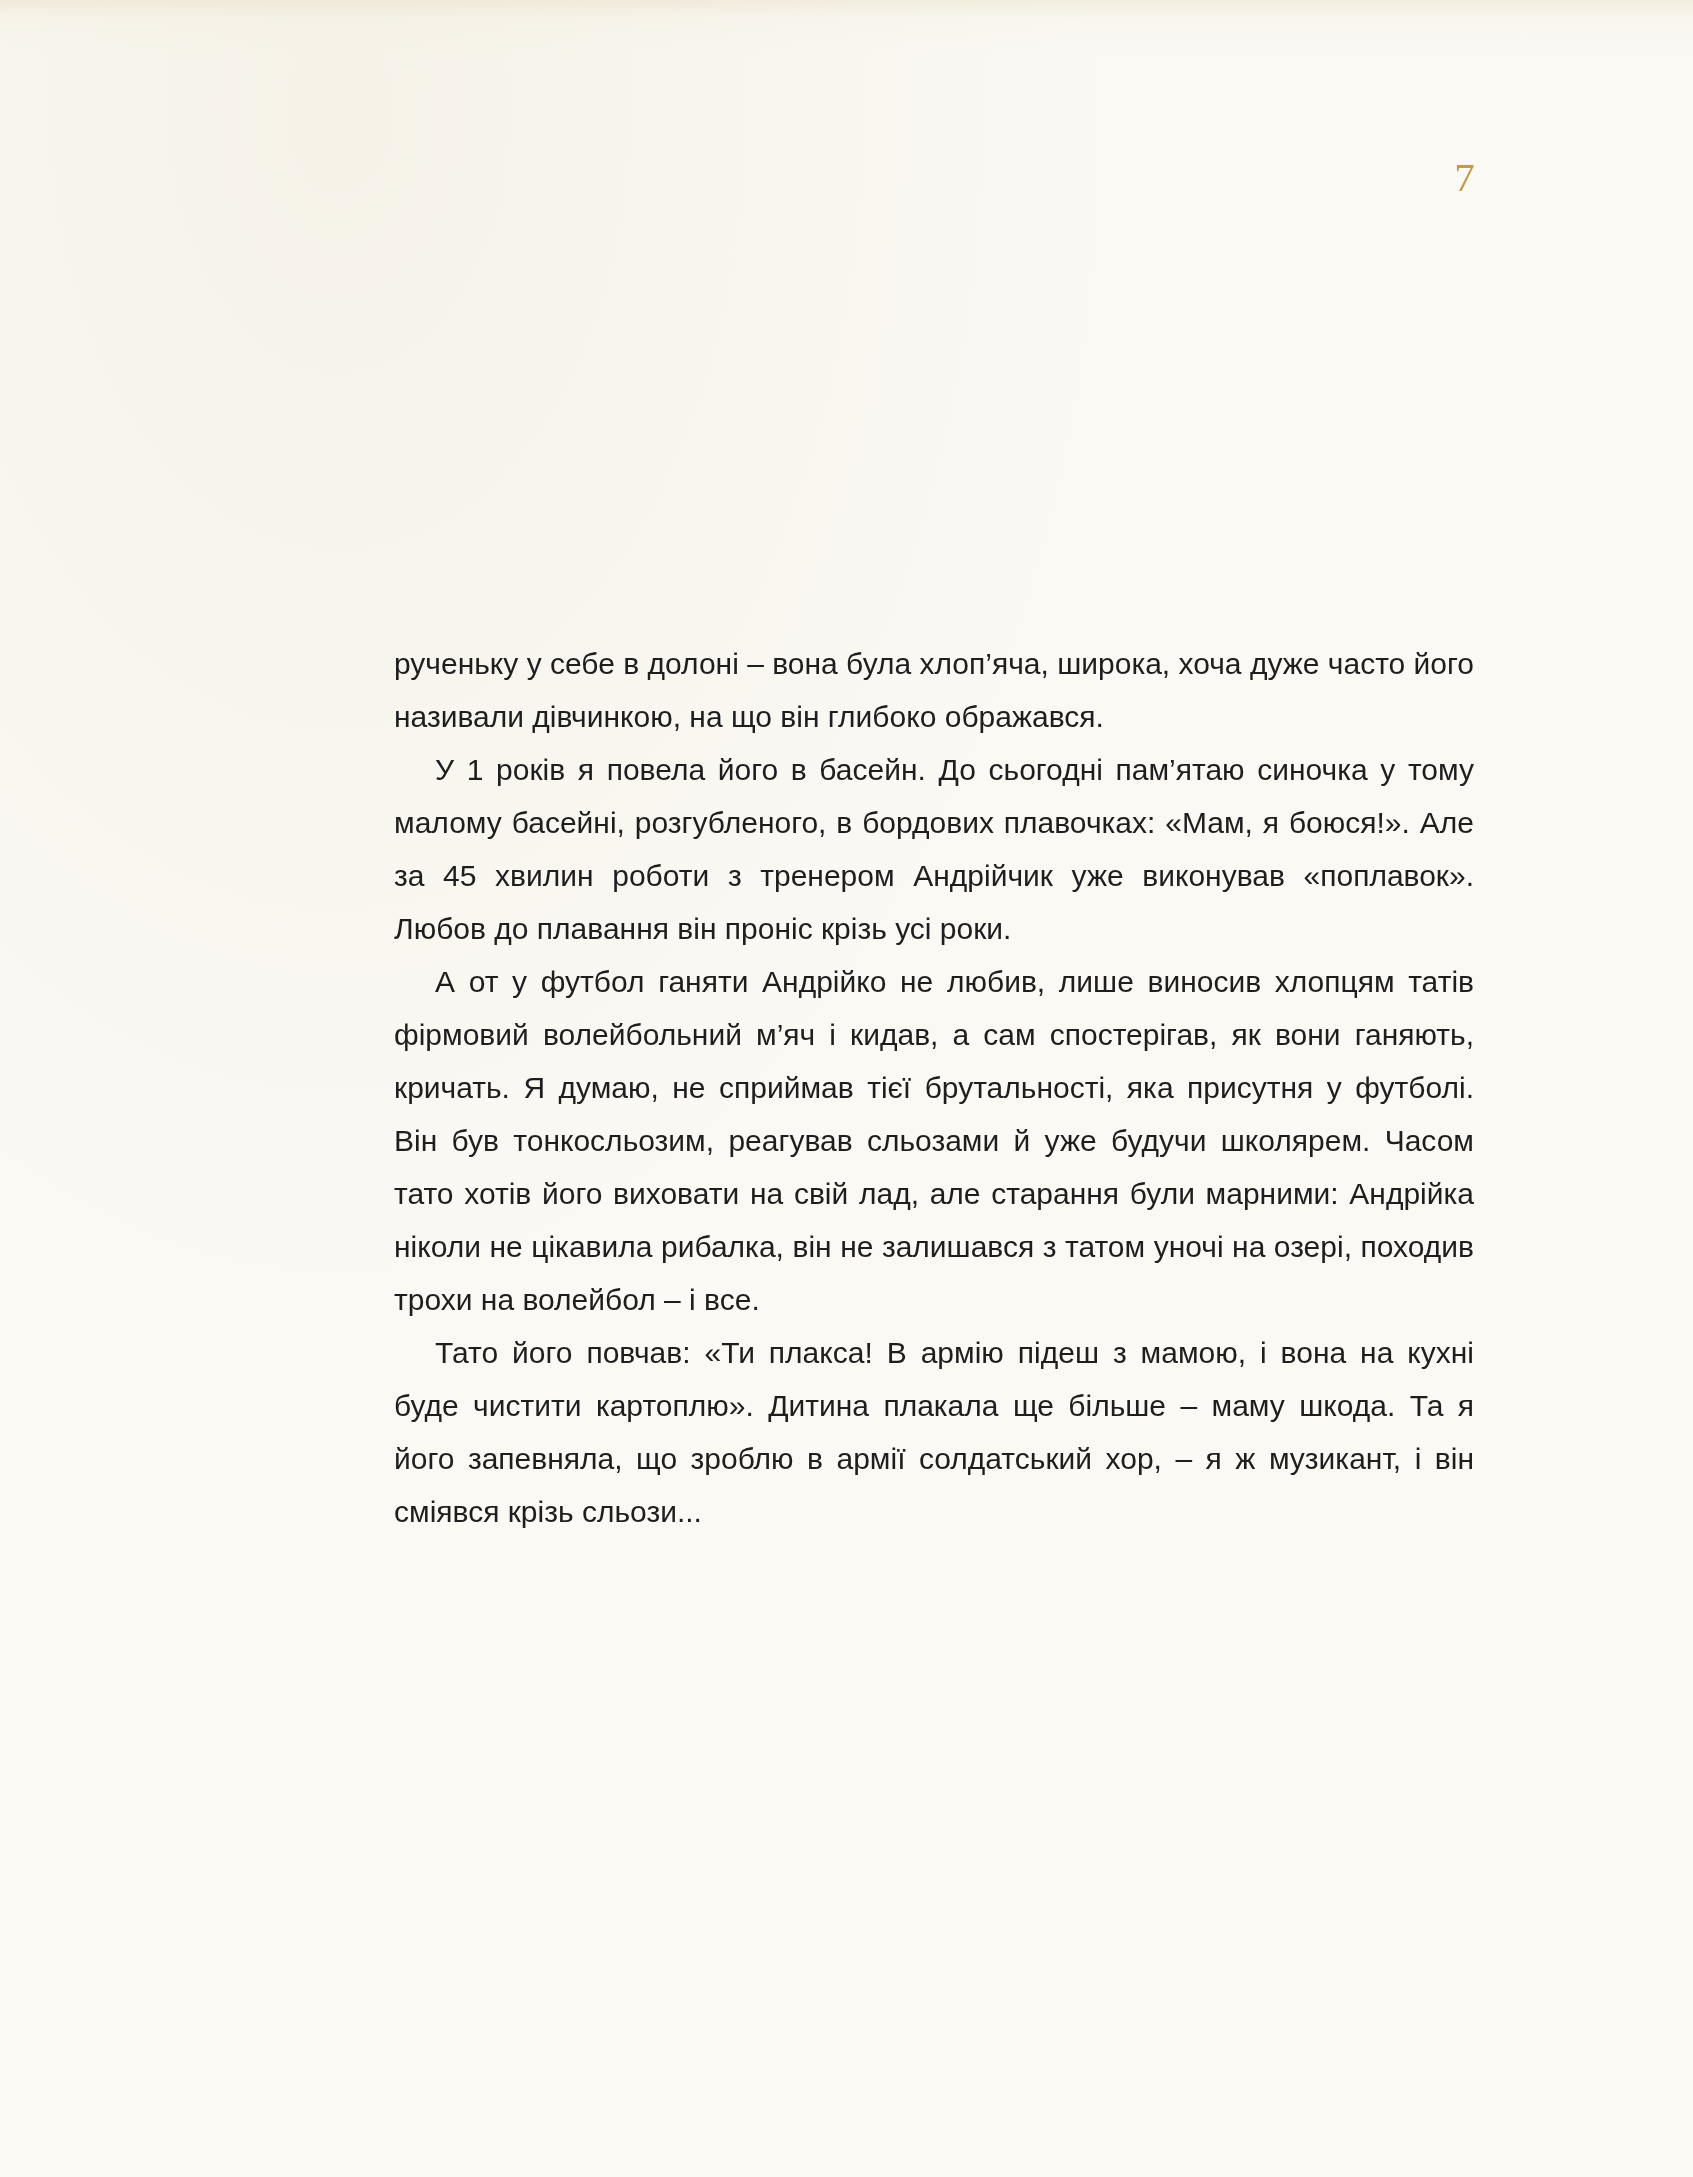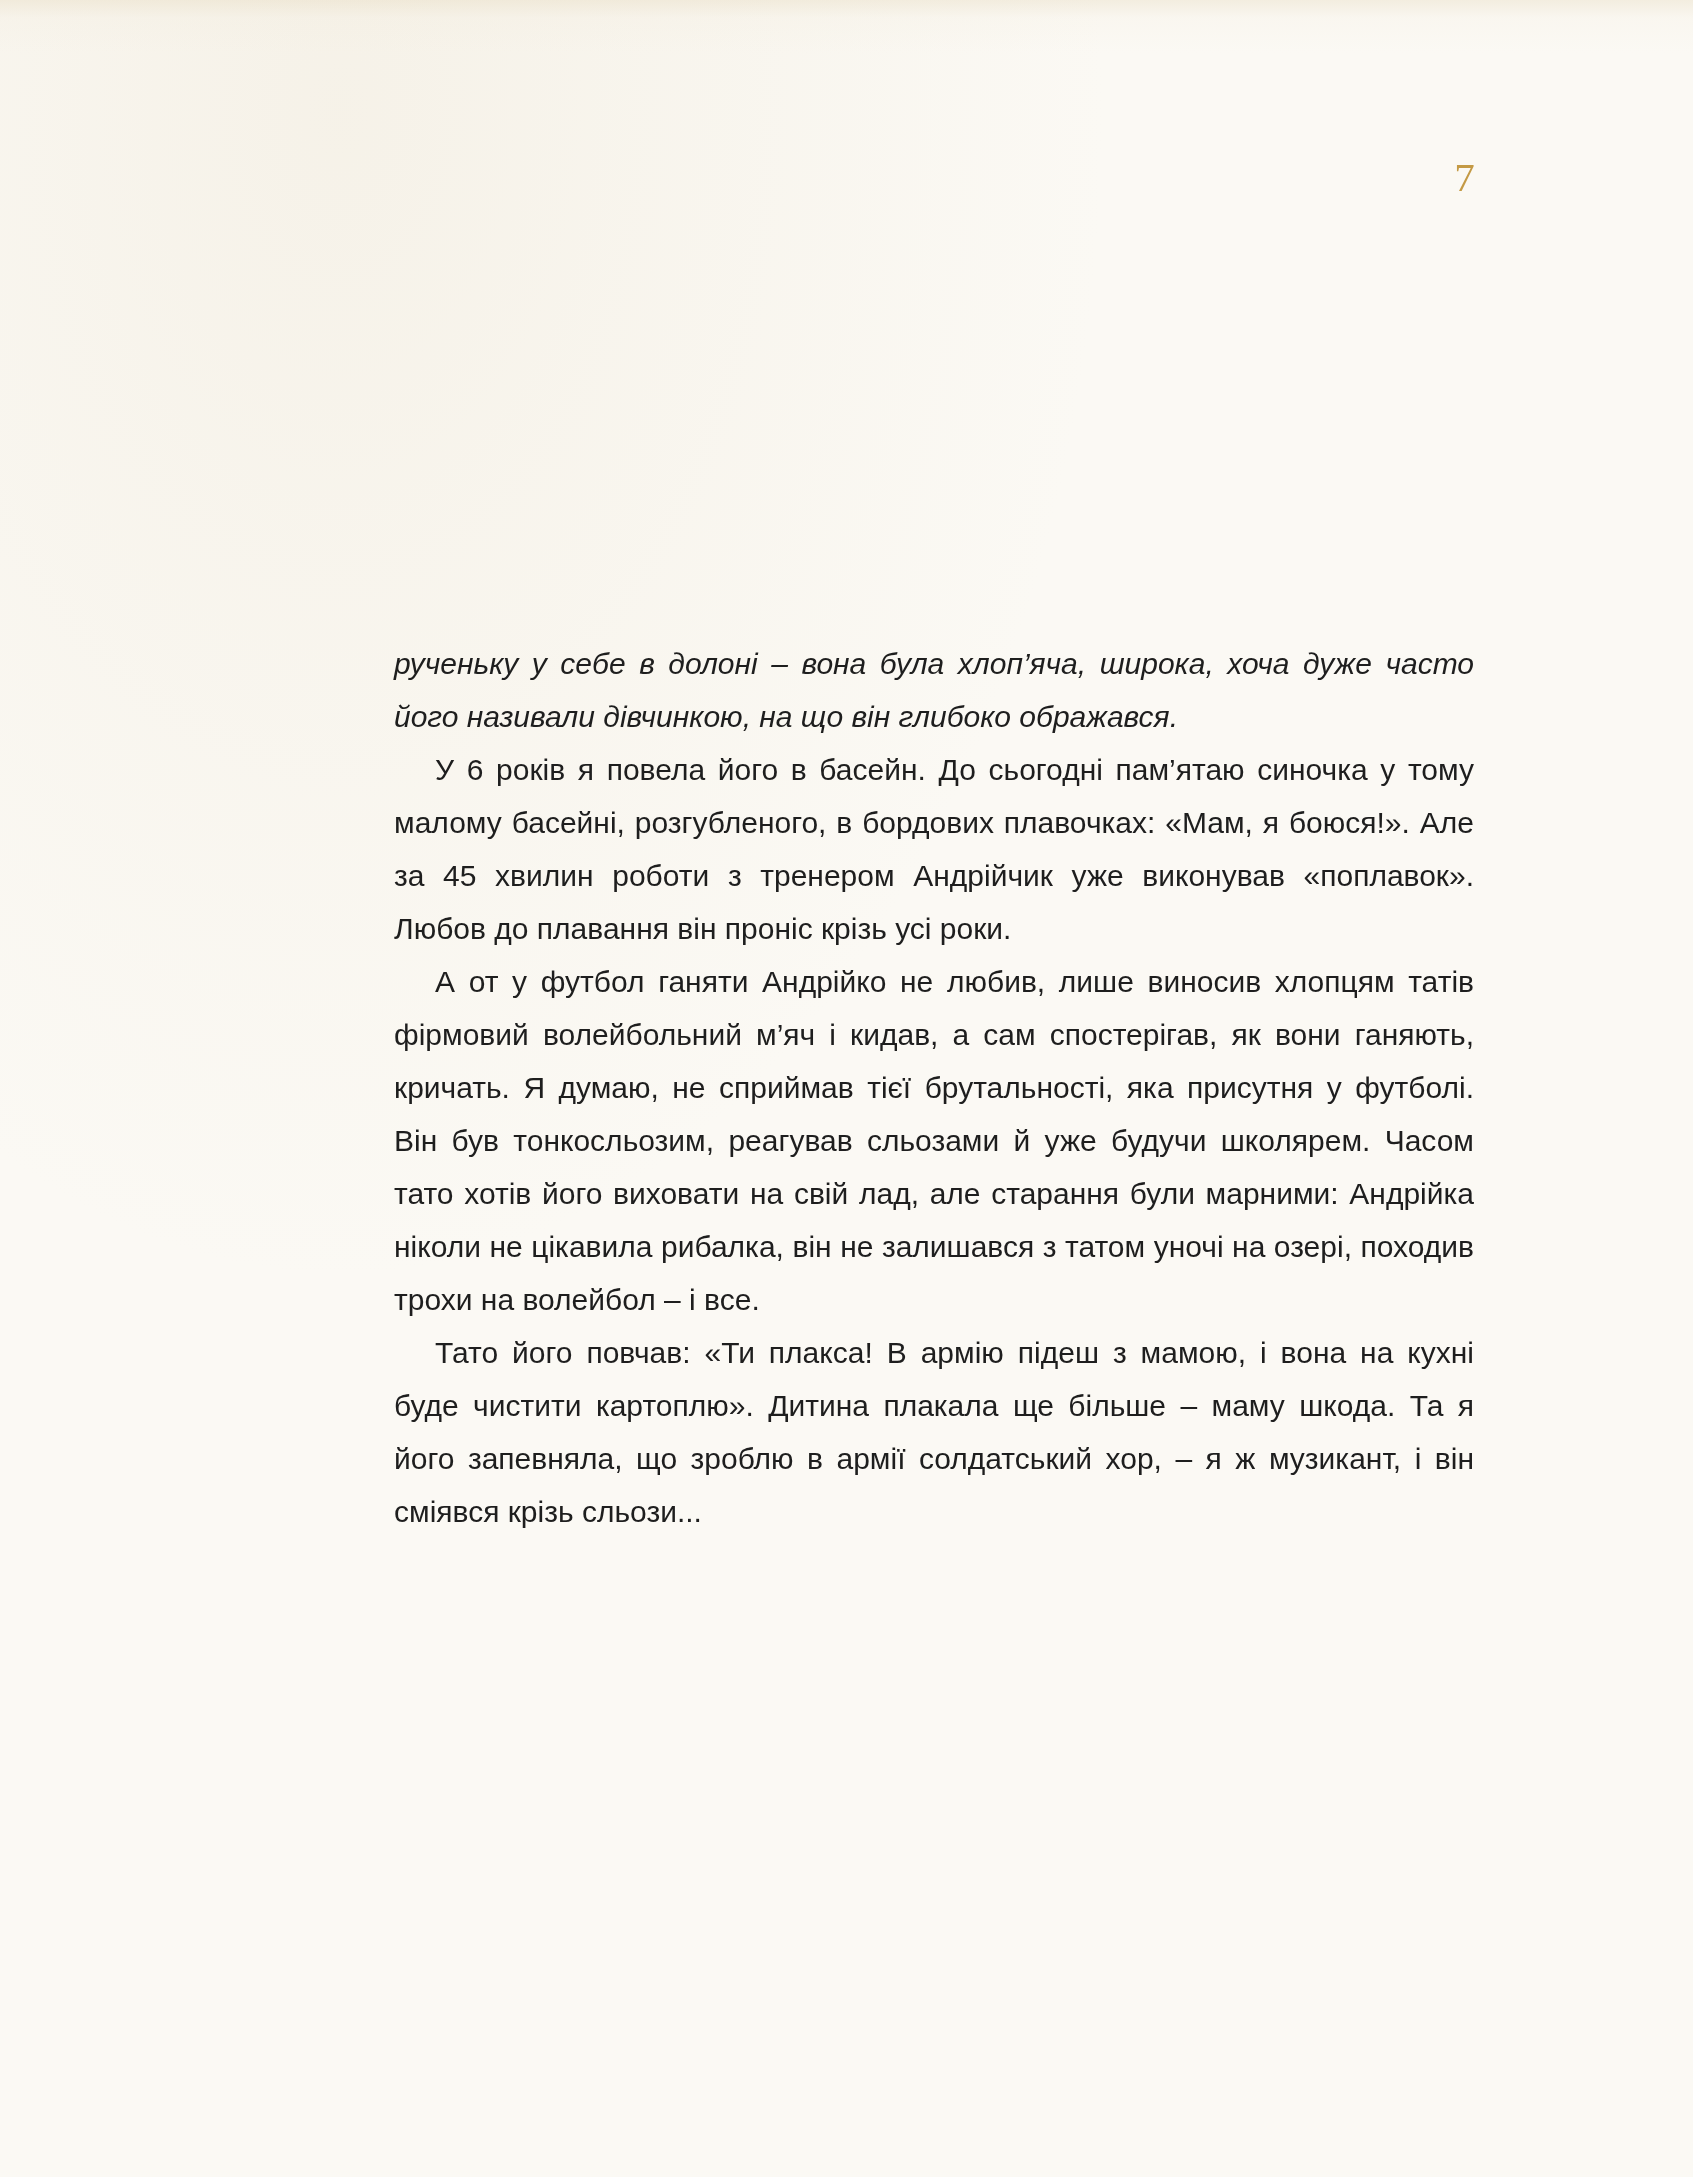--- a/index.html
+++ b/index.html
@@ -34,28 +34,28 @@
     font-size: 30px;
     line-height: 53px;
     color: #1e1e1e;
     text-align: justify;
   }
   .body-text p {
     margin: 0;
     text-indent: 41px;
     text-align-last: left;
   }
-  .body-text p.no-indent { text-indent: 0; font-style: italic; }
+  .body-text p.no-indent { text-indent: 0; }
 </style>
 </head>
 <body>
 
 <div class="page">
   <div class="page-number">7</div>
 
   <div class="body-text">
     <p class="no-indent">рученьку у себе в долоні – вона була хлоп’яча, широка, хоча дуже часто його називали дівчинкою, на що він глибоко ображався.</p>
-    <p>У 6 років я повела його в басейн. До сьогодні пам’ятаю синочка у тому малому басейні, розгубленого, в бордових плавочках: «Мам, я боюся!». Але за 45 хвилин роботи з тренером Андрійчик уже виконував «поплавок». Любов до плавання він проніс крізь усі роки.</p>
+    <p>У 1 років я повела його в басейн. До сьогодні пам’ятаю синочка у тому малому басейні, розгубленого, в бордових плавочках: «Мам, я боюся!». Але за 45 хвилин роботи з тренером Андрійчик уже виконував «поплавок». Любов до плавання він проніс крізь усі роки.</p>
     <p>А от у футбол ганяти Андрійко не любив, лише виносив хлопцям татів фірмовий волейбольний м’яч і кидав, а сам спостерігав, як вони ганяють, кричать. Я думаю, не сприймав тієї брутальності, яка присутня у футболі. Він був тонкосльозим, реагував сльозами й уже будучи школярем. Часом тато хотів його виховати на свій лад, але старання були марними: Андрійка ніколи не цікавила рибалка, він не залишався з татом уночі на озері, походив трохи на волейбол – і все.</p>
     <p>Тато його повчав: «Ти плакса! В армію підеш з мамою, і вона на кухні буде чистити картоплю». Дитина плакала ще більше – маму шкода. Та я його запевняла, що зроблю в армії солдатський хор, – я ж музикант, і він сміявся крізь сльози...</p>
   </div>
 </div>
 
 
 </body></html>

